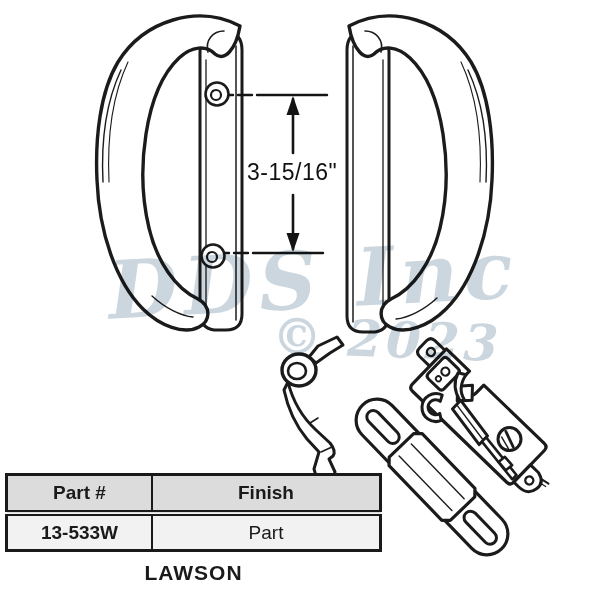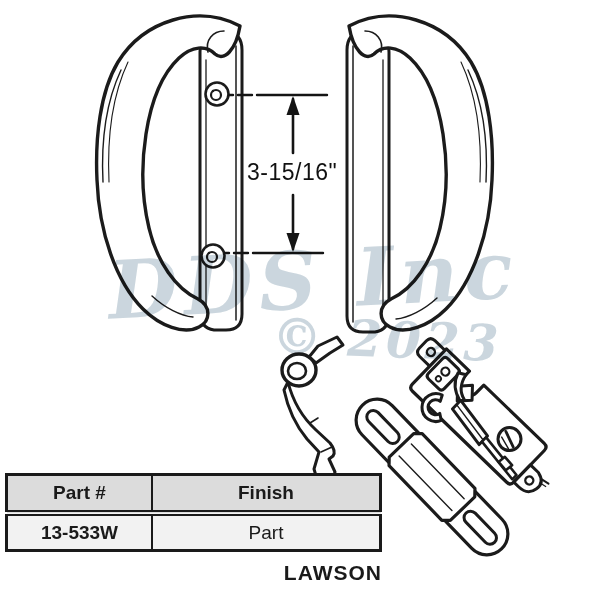--- a/index.html
+++ b/index.html
@@ -31,21 +31,21 @@
   }
   .parts-table th{
     background:#dcdcdc;height:34px;font-size:19px;font-weight:bold;
     border-bottom:6px double #1a1a1a;
   }
   .parts-table td{background:#f2f2f2;height:33px;font-size:19px;}
   .parts-table td.bold{font-weight:bold;}
   .col-part{width:143px;}
   .brand{
     position:absolute;left:5px;top:561px;width:377px;z-index:3;
-    text-align:right;font-size:21px;font-weight:bold;letter-spacing:1px;color:#1a1a1a;
+    text-align:center;font-size:21px;font-weight:bold;letter-spacing:1px;color:#1a1a1a;
   }
 </style>
 </head>
 <body>
 
 <div class="stage">
 
   <svg class="art" width="600" height="600" viewBox="0 0 600 600" fill="none" stroke="#1b1b1b" stroke-linejoin="round" stroke-linecap="round">
 
     <g>

